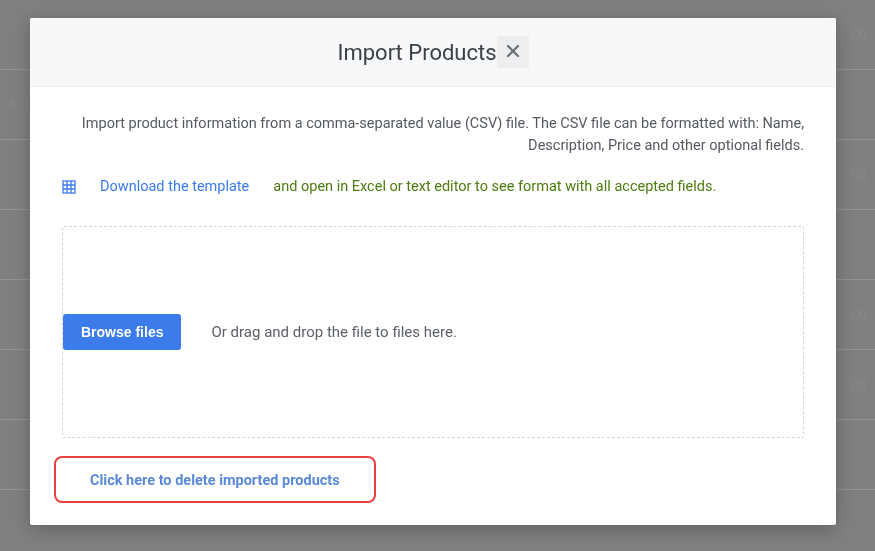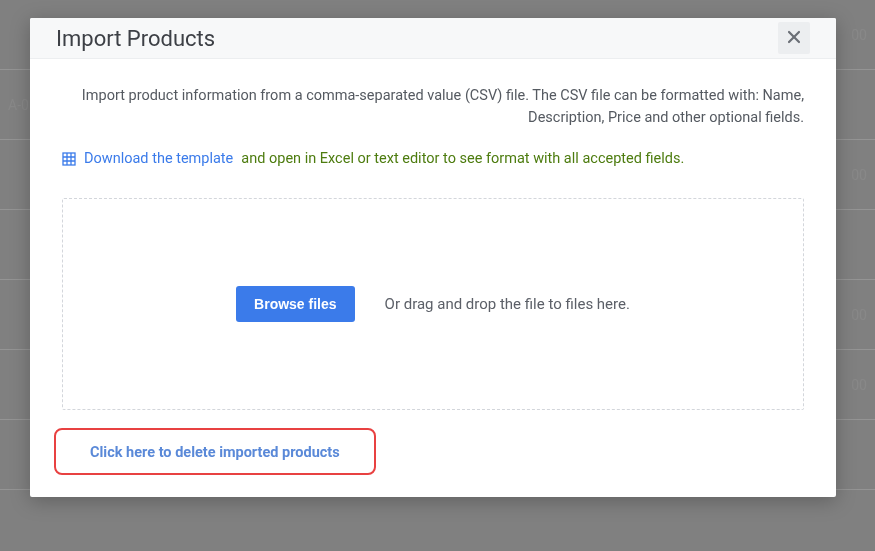--- a/index.html
+++ b/index.html
@@ -43,23 +43,23 @@
       top: 18px;
       left: 30px;
       width: 806px;
       background: #fff;
       box-shadow: 0 4px 20px rgba(0,0,0,0.25);
       border-radius: 2px;
       overflow: hidden;
     }
     .modal-header {
       background: #f7f8f9;
-      padding: 4px 26px;
-      display: flex;
-      justify-content: space-between;
+      padding: 18px 26px;
+      display: flex;
+      justify-content: center;
       align-items: center;
       border-bottom: 1px solid #eceef0;
     }
     .modal-title {
       font-size: 22px;
       font-weight: 400;
       color: #3d4046;
     }
     .close-btn {
       width: 32px;
@@ -80,21 +80,21 @@
     .desc-text {
       color: #555a61;
       font-size: 14.5px;
       line-height: 1.55;
       margin-bottom: 18px;
       text-align: right;
     }
     .template-line {
       display: flex;
       align-items: center;
-      gap: 8px;
+      gap: 24px;
       font-size: 14.5px;
       color: #555a61;
       margin-bottom: 28px;
       line-height: 1.5;
       flex-wrap: wrap;
     }
     .grid-icon {
       display: inline-flex;
       color: #3b7bea;
       flex-shrink: 0;
@@ -105,21 +105,21 @@
       cursor: pointer;
     }
     .template-rest {
       color: #4d7c0f;
     }
     .dropzone {
       border: 1px dashed #d3d6db;
       height: 212px;
       display: flex;
       align-items: center;
-      justify-content: center;
+      justify-content: flex-start;
       gap: 30px;
       border-radius: 2px;
       margin-bottom: 18px;
     }
     .browse-btn {
       background: #3b7bea;
       color: #fff;
       border: none;
       padding: 10px 18px;
       font-size: 14px;

